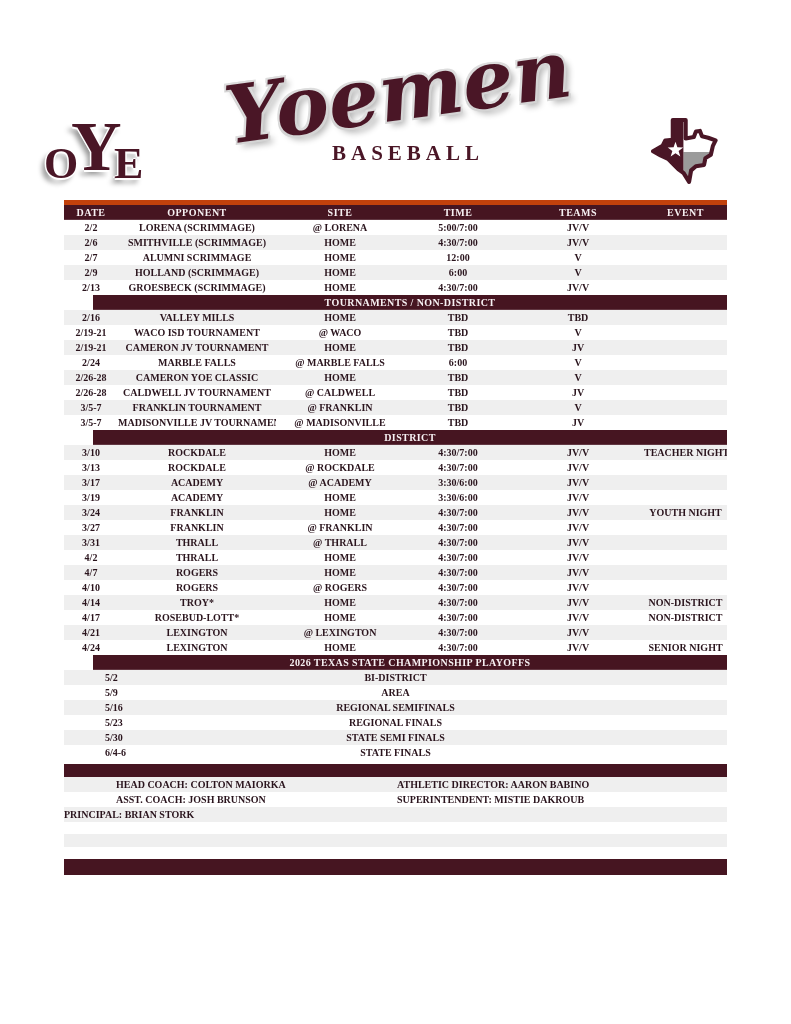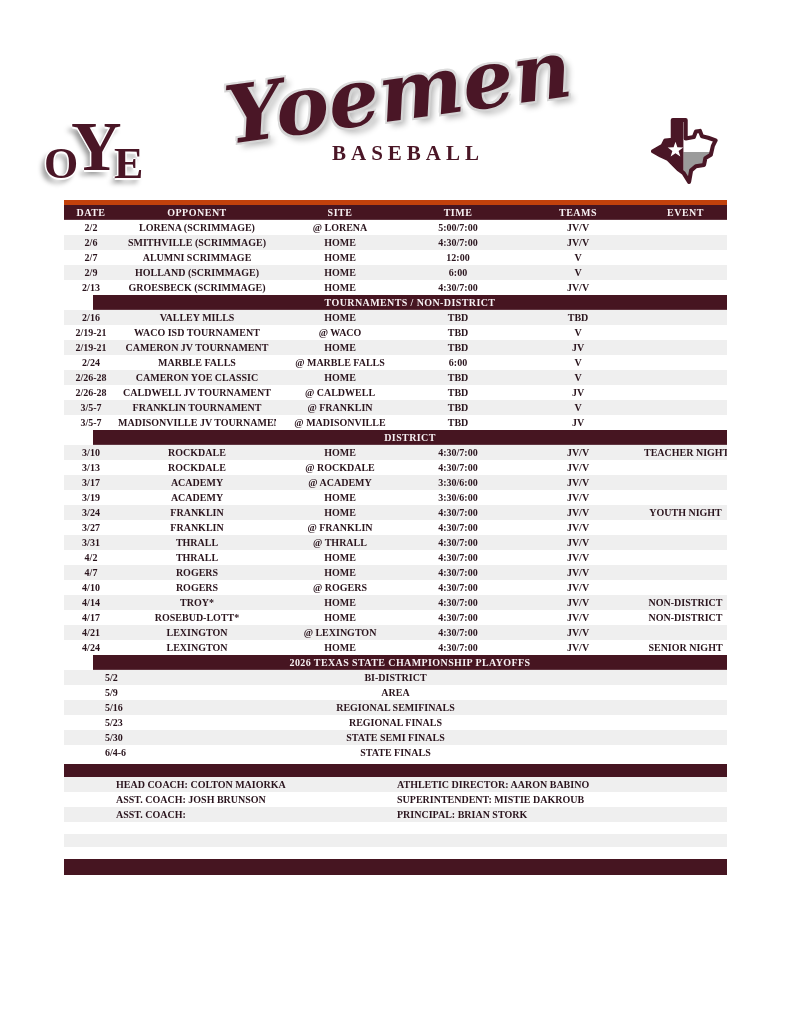--- a/index.html
+++ b/index.html
@@ -332,21 +332,20 @@
     <div id="staff-rows">
         <div class="staff-row shaded">
           <div class="staff-left">HEAD COACH: COLTON MAIORKA</div>
           <div class="staff-right">ATHLETIC DIRECTOR: AARON BABINO</div>
         </div>
         <div class="staff-row">
           <div class="staff-left">ASST. COACH: JOSH BRUNSON</div>
           <div class="staff-right">SUPERINTENDENT: MISTIE DAKROUB</div>
         </div>
         <div class="staff-row shaded">
-          <div class="staff-left">ASST. COACH:</div>
           <div class="staff-right">PRINCIPAL: BRIAN STORK</div>
         </div>
       </div>
 
     <div class="gap12"></div>
     <div class="band"></div>
     <div class="gap12"></div>
     <div class="bar-bottom"></div>
   </div>
 </div>

